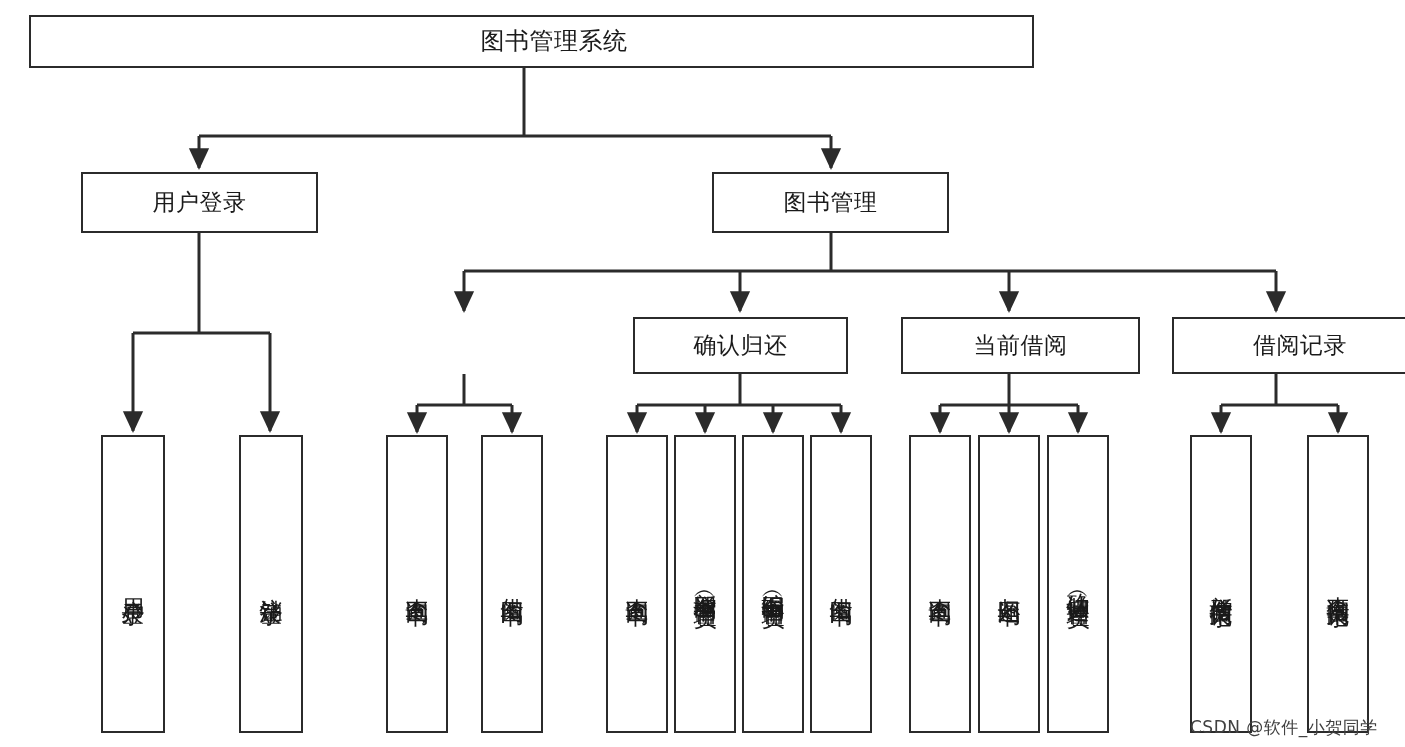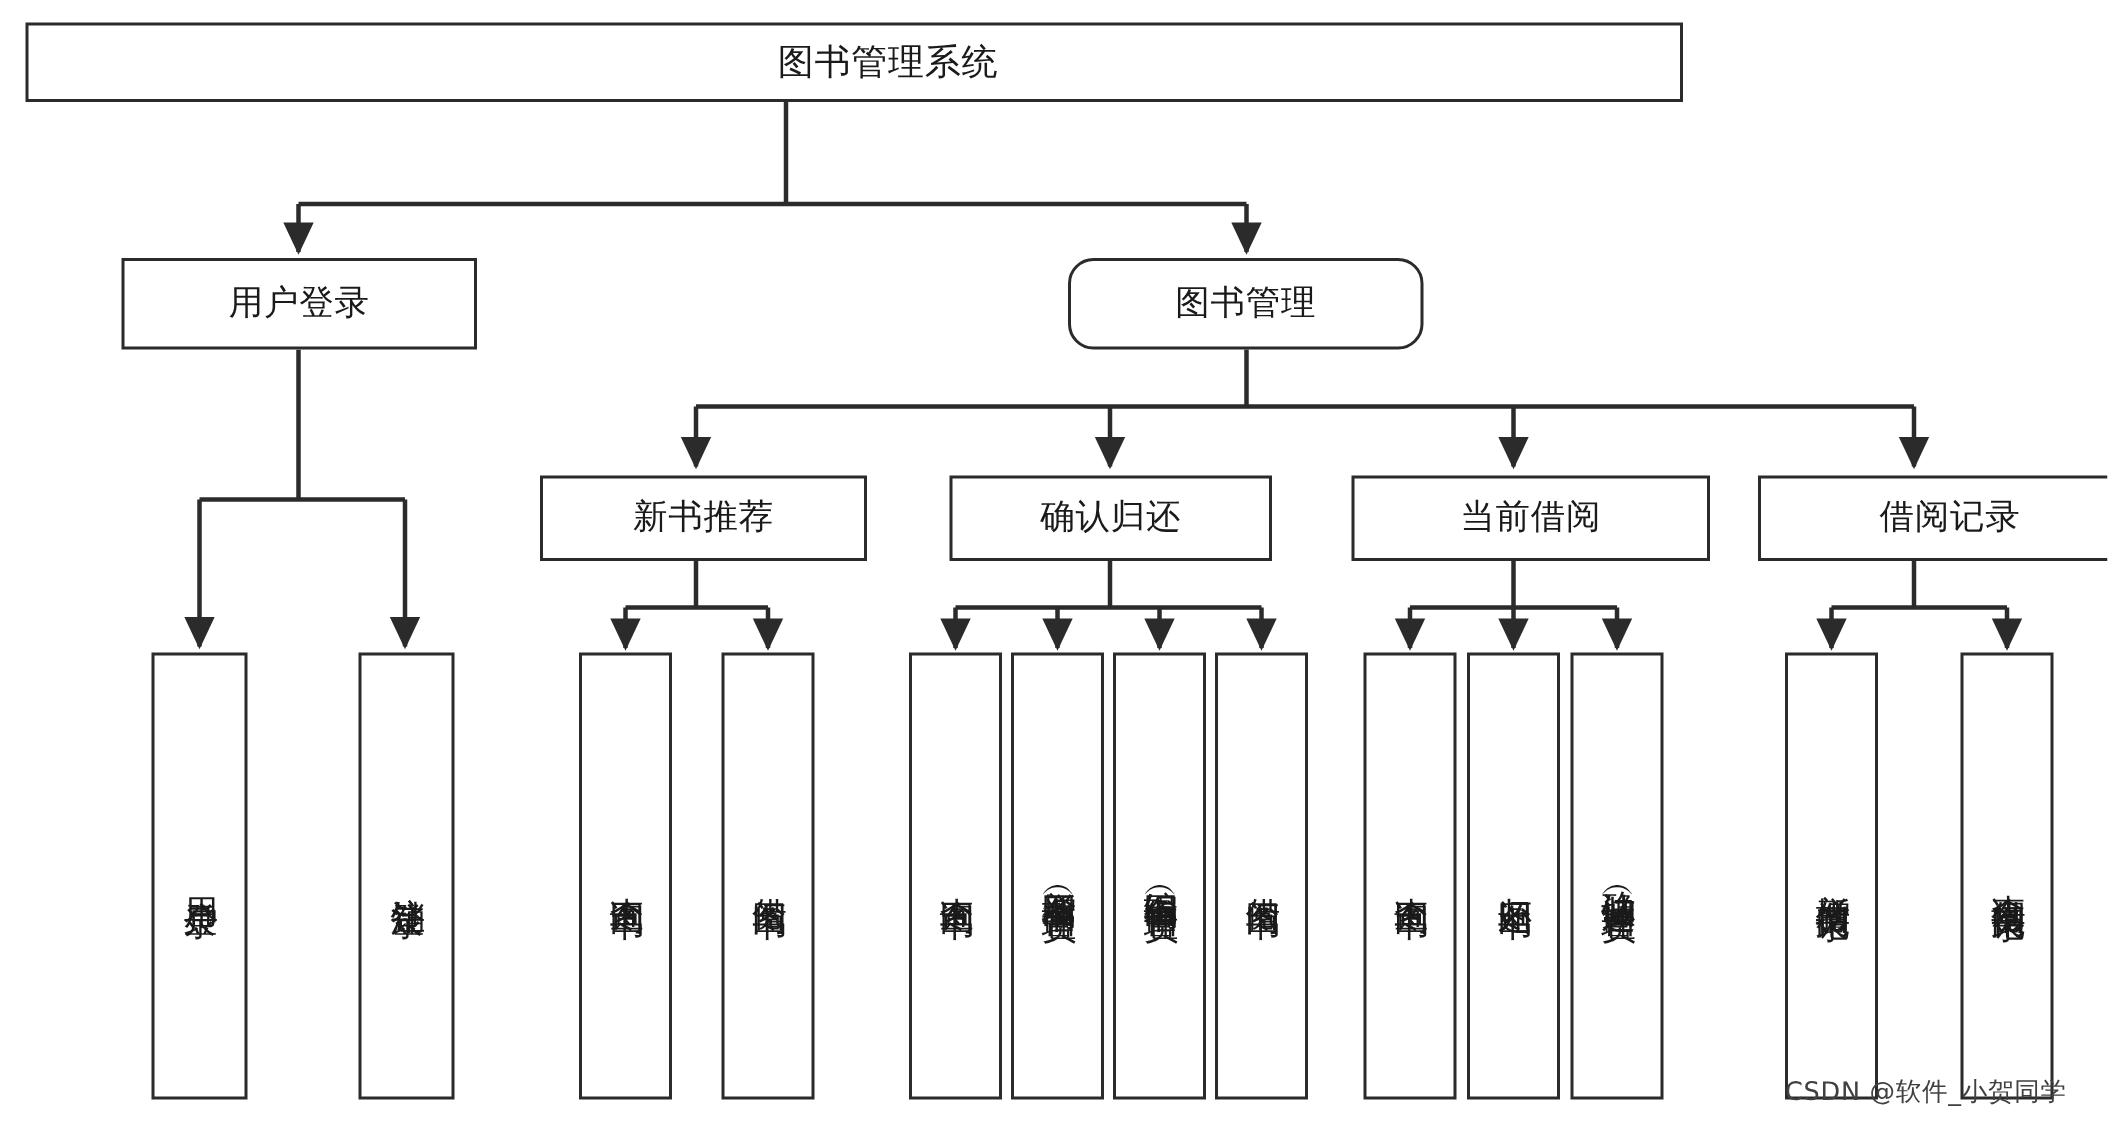--- a/index.html
+++ b/index.html
@@ -123,34 +123,31 @@
       <path d="M 1009 405 L 1009 432" marker-end="url(#arrow)"></path>
       <path d="M 1078 405 L 1078 432" marker-end="url(#arrow)"></path>
 
       <path d="M 1276 374 L 1276 405"></path>
       <path d="M 1221 405 L 1338 405"></path>
       <path d="M 1221 405 L 1221 432" marker-end="url(#arrow)"></path>
       <path d="M 1338 405 L 1338 432" marker-end="url(#arrow)"></path>
     </g>
   </svg>
 
-  <div class="node horiz root" style="left:17px; top:15px; width:1105px; height:53px;padding-left:45px;">
+  <div class="node horiz root" style="left:29px; top:15px; width:1005px; height:53px;padding-left:45px;">
     <span class="label">图书管理系统</span>
   </div>
 
   <div class="node horiz" style="left:81px; top:172px; width:237px; height:61px;">
     <span class="label">用户登录</span>
   </div>
-  <div class="node horiz" style="left:712px; top:172px; width:237px; height:61px;border-radius:17px;">
+  <div class="node horiz" style="left:712px; top:172px; width:237px; height:61px;">
     <span class="label">图书管理</span>
   </div>
 
-  <div class="node horiz" style="left:360px; top:317px; width:218px; height:57px;">
-    <span class="label">新书推荐</span>
-  </div>
   <div class="node horiz" style="left:633px; top:317px; width:215px; height:57px;">
     <span class="label">确认归还</span>
   </div>
   <div class="node horiz" style="left:901px; top:317px; width:239px; height:57px;">
     <span class="label">当前借阅</span>
   </div>
   <div class="node horiz" style="left:1172px; top:317px; width:244px; height:57px;padding-left:12px;">
     <span class="label">借阅记录</span>
   </div>
 

